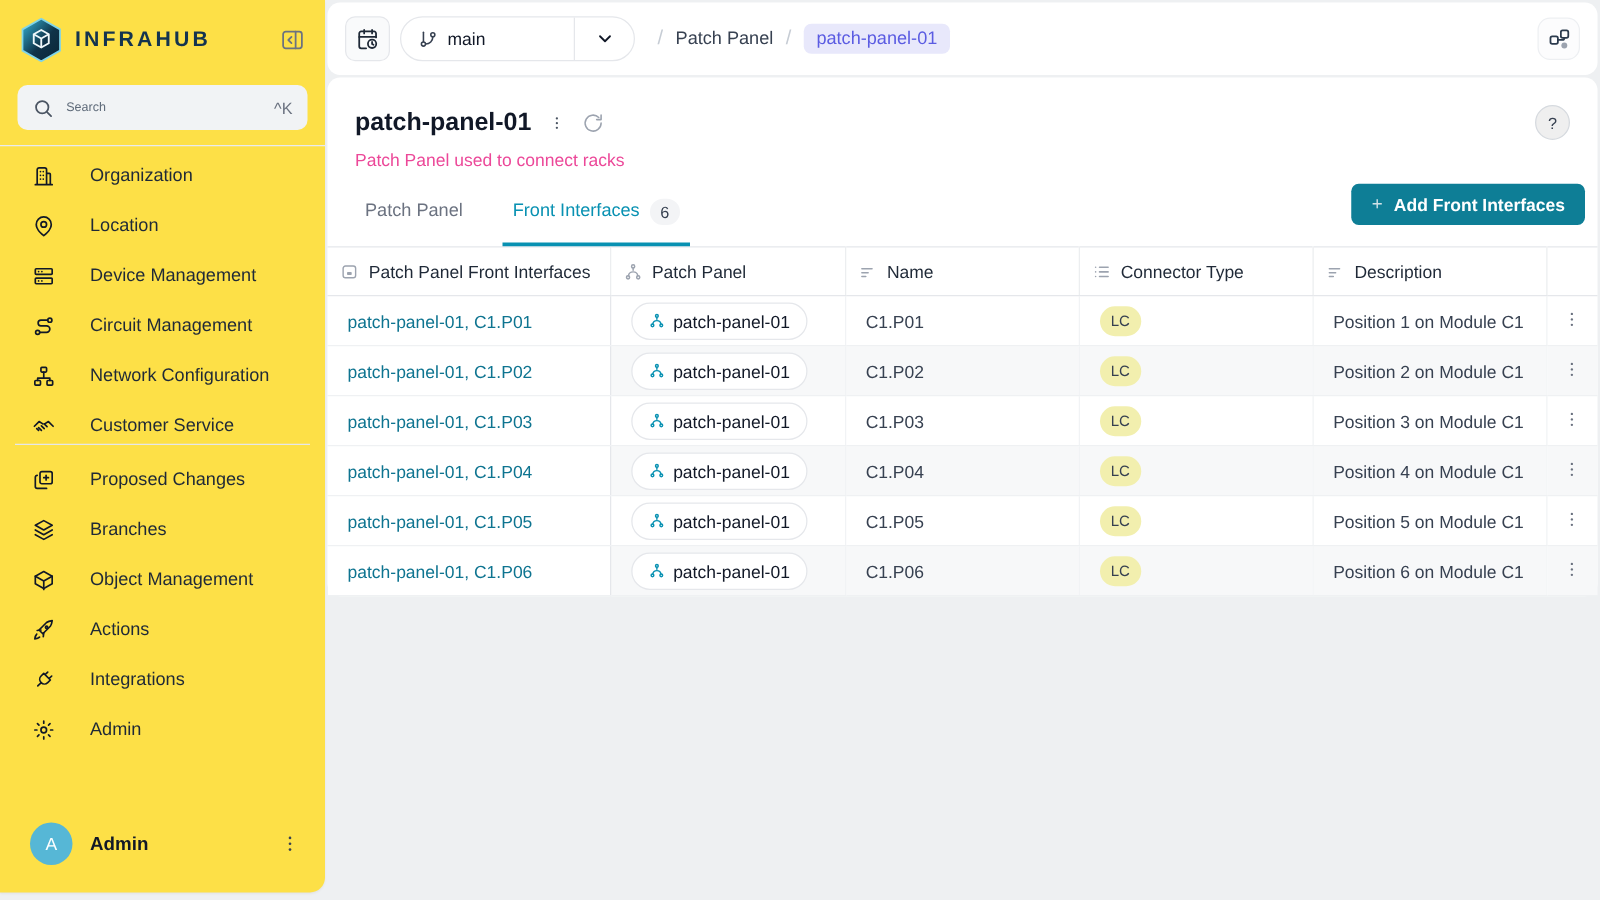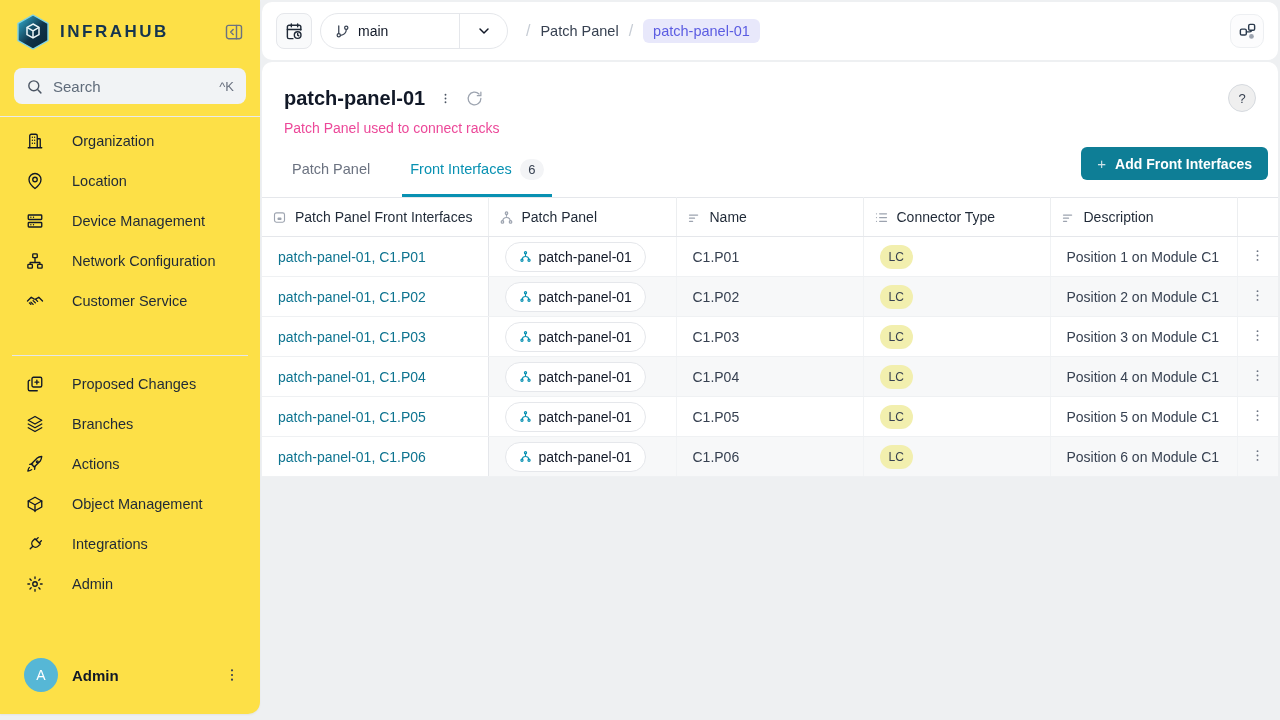--- a/index.html
+++ b/index.html
@@ -10,21 +10,21 @@
   
   .sidebar { position:absolute; left:0; top:0; width:260px; height:714px; background:#fde047;
              border-radius:0 0 12px 0; box-shadow:0 1px 2px rgba(0,0,0,.05); display:flex; flex-direction:column; }
   .logo-row { display:flex; align-items:center; padding:14px 16px 10px 16px; }
   .logo-mark { width:34px; height:36px; margin-right:10px; }
   .logo-text { font-size:17px; font-weight:700; letter-spacing:2.5px; color:#14344f; flex:1; }
   .collapse-btn { color:#6b7280; cursor:pointer; }
 
   .search-box { margin:8px 14px 12px 14px; height:36px; background:#f1f3f5; border-radius:8px;
                 display:flex; align-items:center; padding:0 12px; gap:10px; cursor:pointer; }
-  .search-box .ph { flex:1; font-size:15px; color:#5f6b7a; }
+  .search-box .ph { flex:1; font-size:10px; color:#5f6b7a; }
   .search-box .kbd { font-size:13px; color:#6b7280; }
 
   .nav { border-top:1px solid #e9ebee; margin:0 0; padding:4px 0 0 0; }
   .nav-group1 { height:234px; overflow:hidden; }
   .nav-divider { border-top:1px solid #e5e7eb; margin:0 12px; }
   .nav-group2 { padding-top:8px; }
   .nav-item { display:flex; align-items:center; gap:28px; height:40px; padding:0 16px 0 26px;
               font-size:14.5px; font-weight:500; color:#1f2937; cursor:pointer; }
   .nav-item .nico { color:#111827; width:18px; height:18px; flex:none; }
 
@@ -163,20 +163,30 @@
             <rect x="3" y="4" width="18" height="6" rx="1"></rect>
               <rect x="3" y="14" width="18" height="6" rx="1"></rect>
             <path d="M6.5 7h.01M6.5 17h.01M10 7h.01M10 17h.01"></path>
           </svg>
           </span>
         <span>Device Management</span>
       </div>
       <div class="nav-item">
         <span class="nico">
           <svg width="18" height="18" viewBox="0 0 24 24" fill="none" stroke="currentColor" stroke-width="1.8" stroke-linecap="round" stroke-linejoin="round">
+            <circle cx="5.5" cy="18.5" r="2.2"></circle>
+              <circle cx="18.5" cy="5.5" r="2.2"></circle>
+            <path d="M8 18.5h7a3.5 3.5 0 0 0 0-7H9a3 3 0 0 1 0-6h7"></path>
+          </svg>
+          </span>
+        <span>Circuit Management</span>
+      </div>
+      <div class="nav-item">
+        <span class="nico">
+          <svg width="18" height="18" viewBox="0 0 24 24" fill="none" stroke="currentColor" stroke-width="1.8" stroke-linecap="round" stroke-linejoin="round">
             <rect x="9" y="2.5" width="6" height="5" rx="1"></rect>
               <rect x="2.5" y="16.5" width="6" height="5" rx="1"></rect>
             <rect x="15.5" y="16.5" width="6" height="5" rx="1"></rect>
               <path d="M12 7.5v4M5.5 16.5v-2.5h13v2.5M12 11.5v2.5"></path>
           </svg>
           </span>
         <span>Network Configuration</span>
       </div>
       <div class="nav-item">
         <span class="nico">
@@ -207,36 +217,36 @@
             <path d="M12 2l9 5-9 5-9-5 9-5z"></path>
               <path d="M3 12l9 5 9-5"></path>
               <path d="M3 17l9 5 9-5"></path>
           </svg>
           </span>
         <span>Branches</span>
       </div>
       <div class="nav-item">
         <span class="nico">
           <svg width="18" height="18" viewBox="0 0 24 24" fill="none" stroke="currentColor" stroke-width="1.8" stroke-linecap="round" stroke-linejoin="round">
+            <path d="M21 8l-9-5-9 5v8l9 5 9-5V8z"></path>
+              <path d="M3 8l9 5 9-5M12 13v9"></path>
+          </svg>
+          </span>
+        <span>Object Management</span>
+      </div>
+      <div class="nav-item">
+        <span class="nico">
+          <svg width="18" height="18" viewBox="0 0 24 24" fill="none" stroke="currentColor" stroke-width="1.8" stroke-linecap="round" stroke-linejoin="round">
             <path d="M4.5 16.5c-1.5 1.5-2 5-2 5s3.5-.5 5-2"></path>
             <path d="M15 4c2-1.5 6-2 6-2s-.5 4-2 6l-8 8-4-4 8-8z"></path>
             <path d="M9 12l-4 .5M12 15l-.5 4"></path>
               <circle cx="15" cy="9" r="1.2"></circle>
           </svg>
           </span>
         <span>Actions</span>
-      </div>
-      <div class="nav-item">
-        <span class="nico">
-          <svg width="18" height="18" viewBox="0 0 24 24" fill="none" stroke="currentColor" stroke-width="1.8" stroke-linecap="round" stroke-linejoin="round">
-            <path d="M21 8l-9-5-9 5v8l9 5 9-5V8z"></path>
-              <path d="M3 8l9 5 9-5M12 13v9"></path>
-          </svg>
-          </span>
-        <span>Object Management</span>
       </div>
       <div class="nav-item">
         <span class="nico">
           <svg width="18" height="18" viewBox="0 0 24 24" fill="none" stroke="currentColor" stroke-width="1.8" stroke-linecap="round" stroke-linejoin="round">
             <g transform="rotate(45 12 12)">
                 <path d="M12 21v-4M9 7V3M15 7V3M7 7h10v4a5 5 0 0 1-10 0V7z"></path>
               </g>
           </svg>
           </span>
         <span>Integrations</span>

